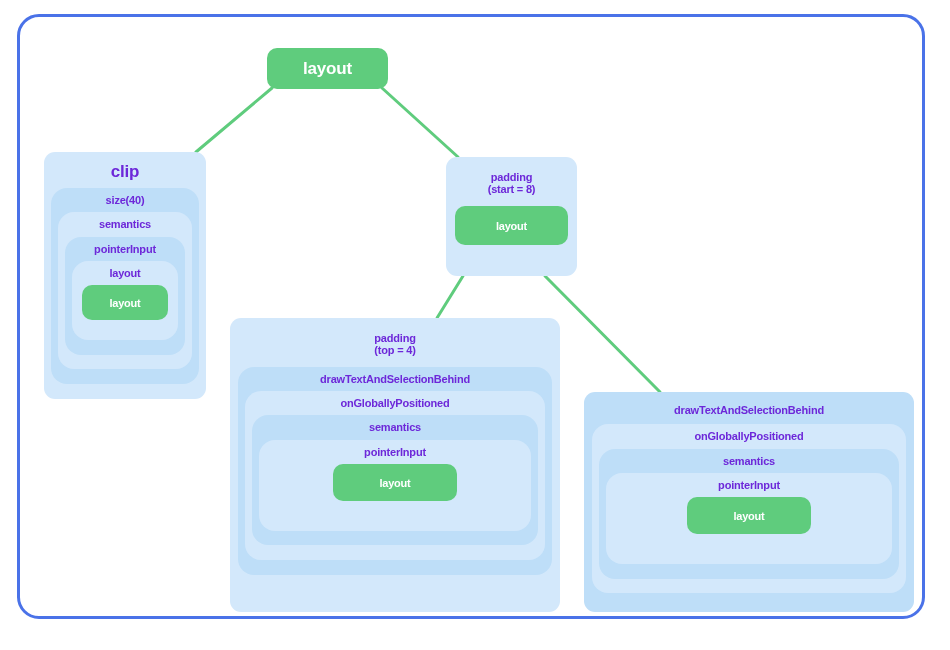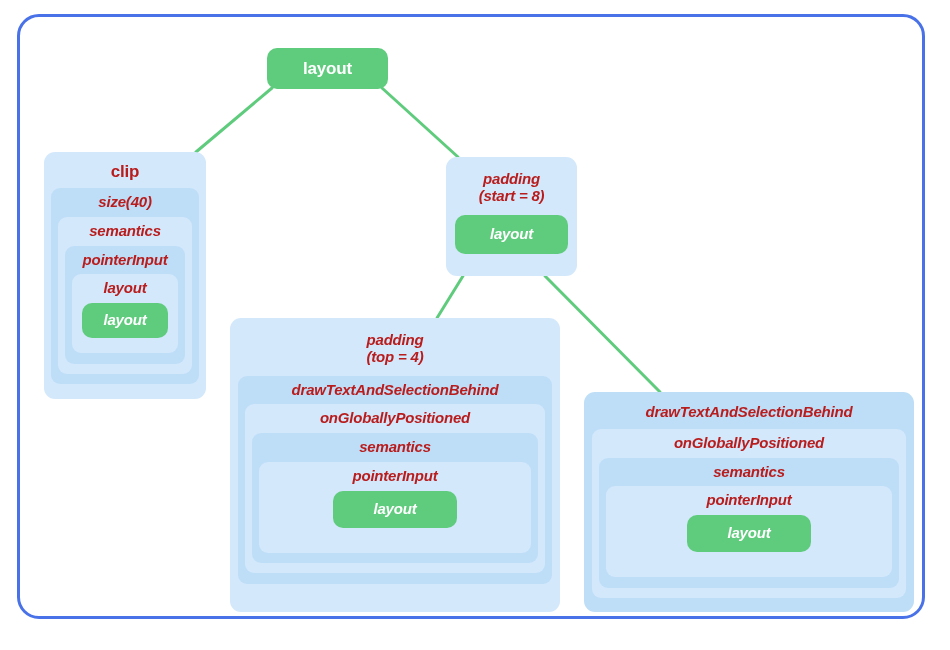--- a/index.html
+++ b/index.html
@@ -60,61 +60,61 @@
     background: #5fcc7d;
     border-radius: 10px;
     color: #ffffff;
     display: flex;
     align-items: center;
     justify-content: center;
   }
 
   .label {
     text-align: center;
-    color: #b91c1c;
+    color: #6d28d9;
     font-weight: bold;
     letter-spacing: -0.2px;
     line-height: 1.12;
     white-space: pre-line;
   }
 
   .green .label {
     color: #ffffff;
     font-weight: bold;
   }
 
   
   .stack {
     position: absolute;
     box-sizing: border-box;
     border-radius: 11px;
   }
 
   .lvl {
     box-sizing: border-box;
-    border-radius: 9px;
+    border-radius: 16px;
     padding: 6px 7px 7px 7px;
   }
   .lvl > .label {
     display: block;
     margin-bottom: 6px;
   }
 
   .leaf-green {
     background: #5fcc7d;
     border-radius: 10px;
     color: #ffffff;
     text-align: center;
     padding: 8px 0 9px 0;
     margin: 0 auto;
     width: 62%;
   }
   .leaf-green .label { color: #ffffff; margin: 0; }
 
-  .f16 { font-size: 15px; font-style: italic; }
+  .f16 { font-size: 11px; }
   .f17 { font-size: 17px; }
 </style>
 </head>
 <body>
 
 <div id="canvas">
 
   <div class="frame"></div>
 
   <svg class="edges" viewBox="0 0 950 650" width="950" height="650">

